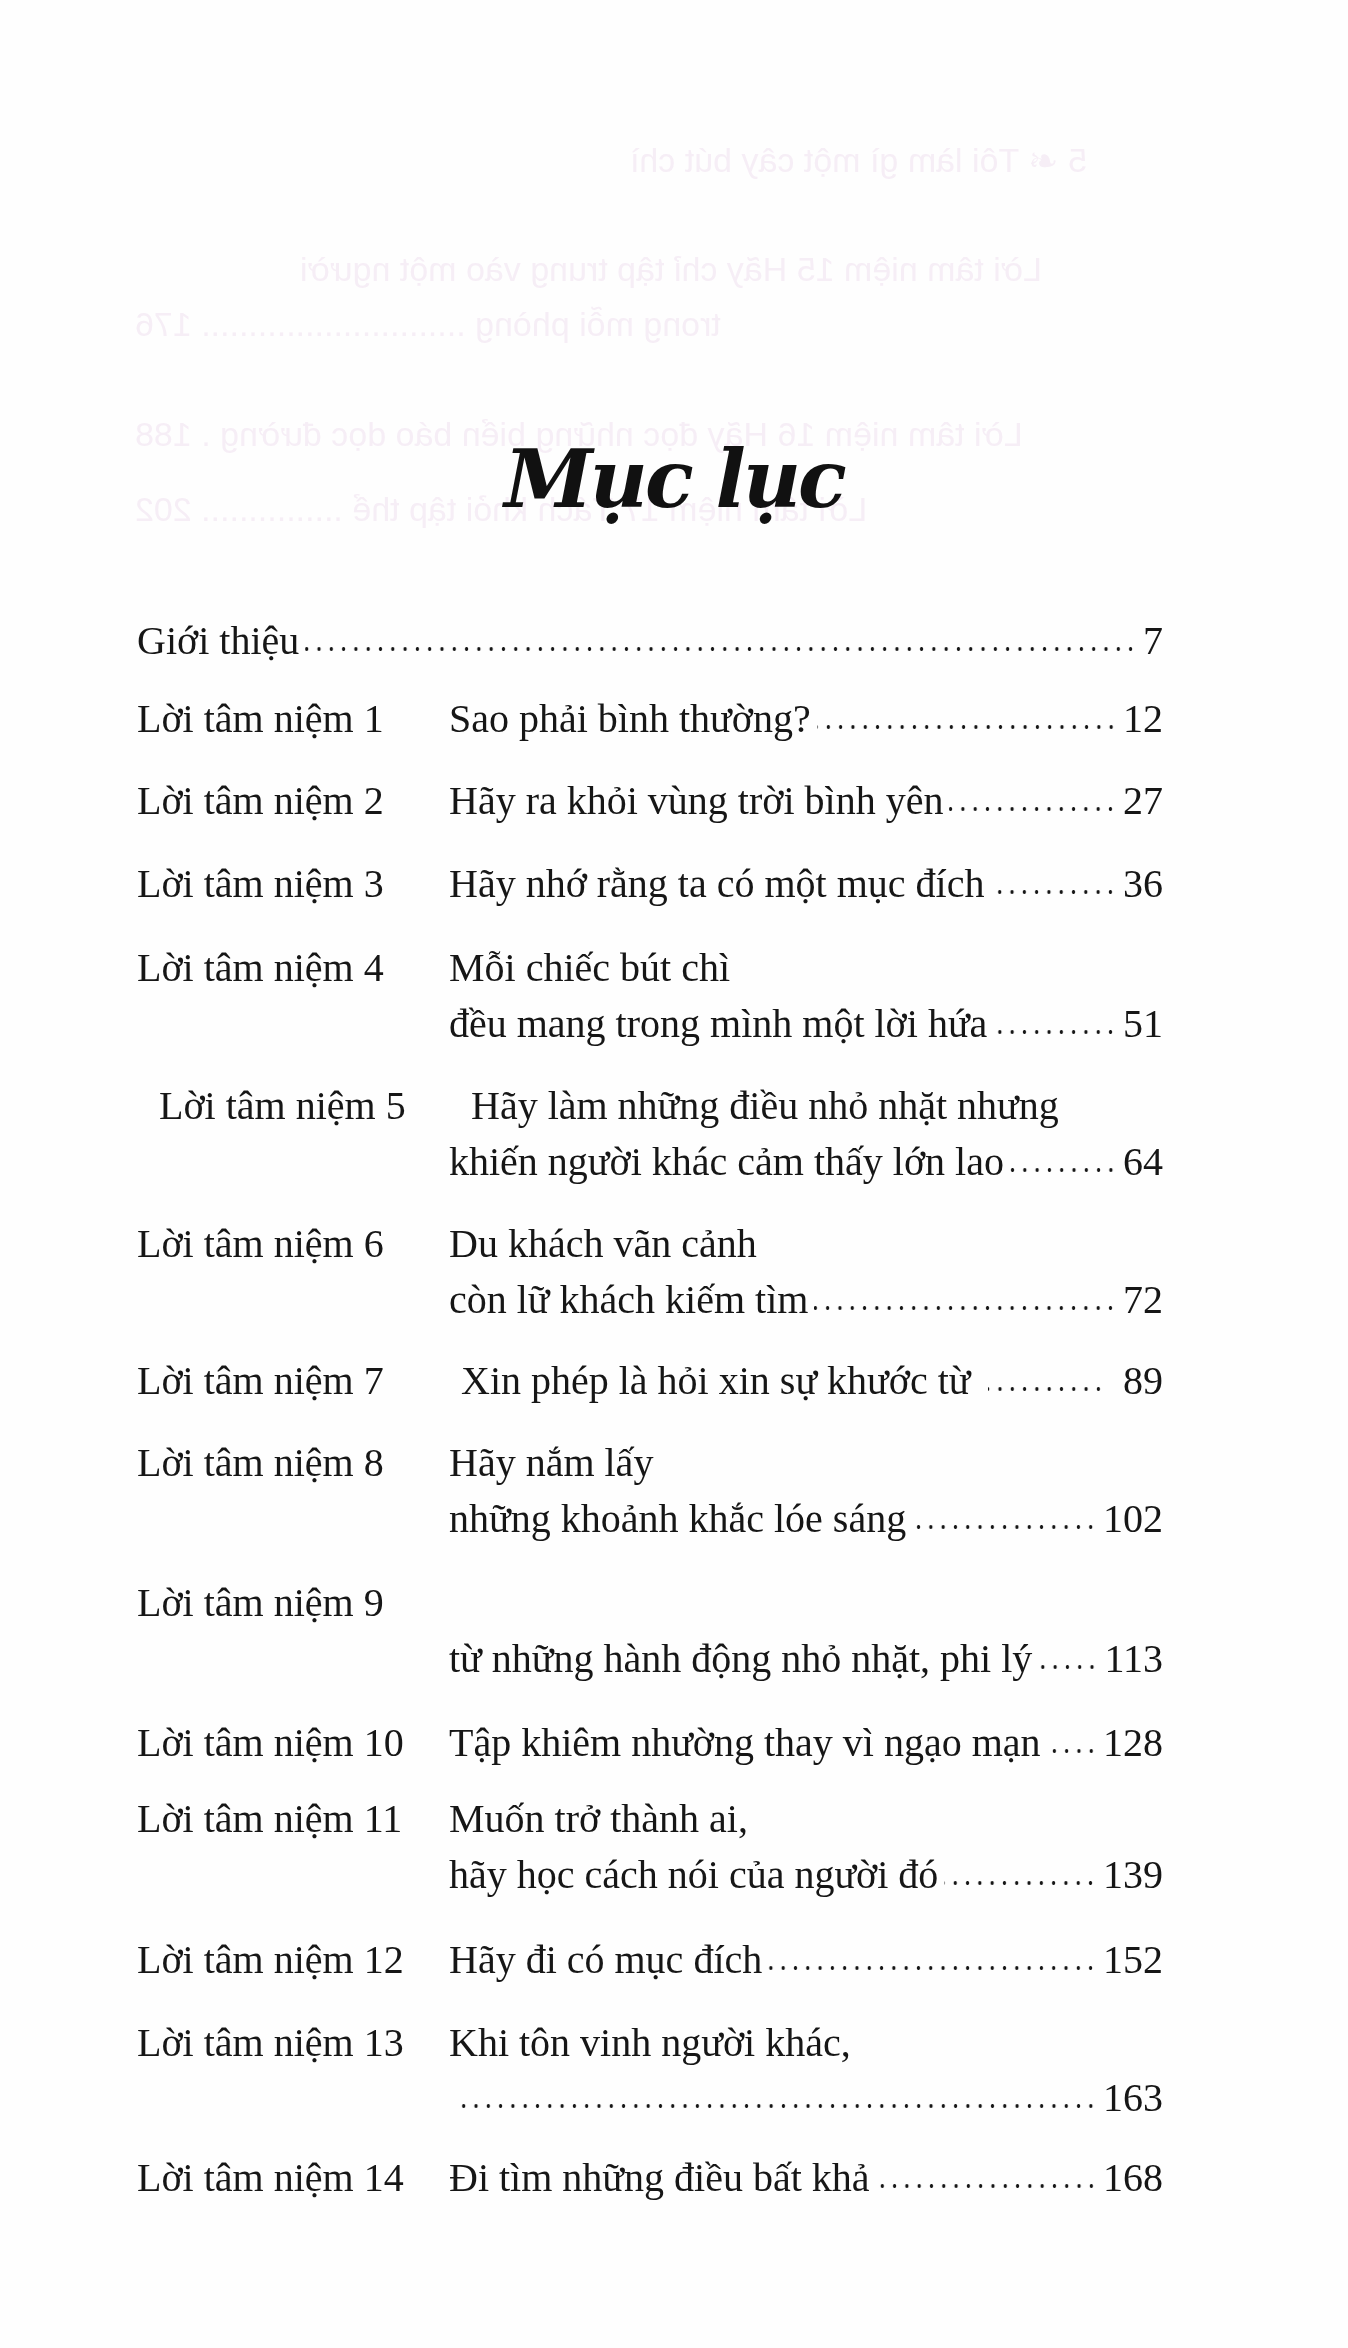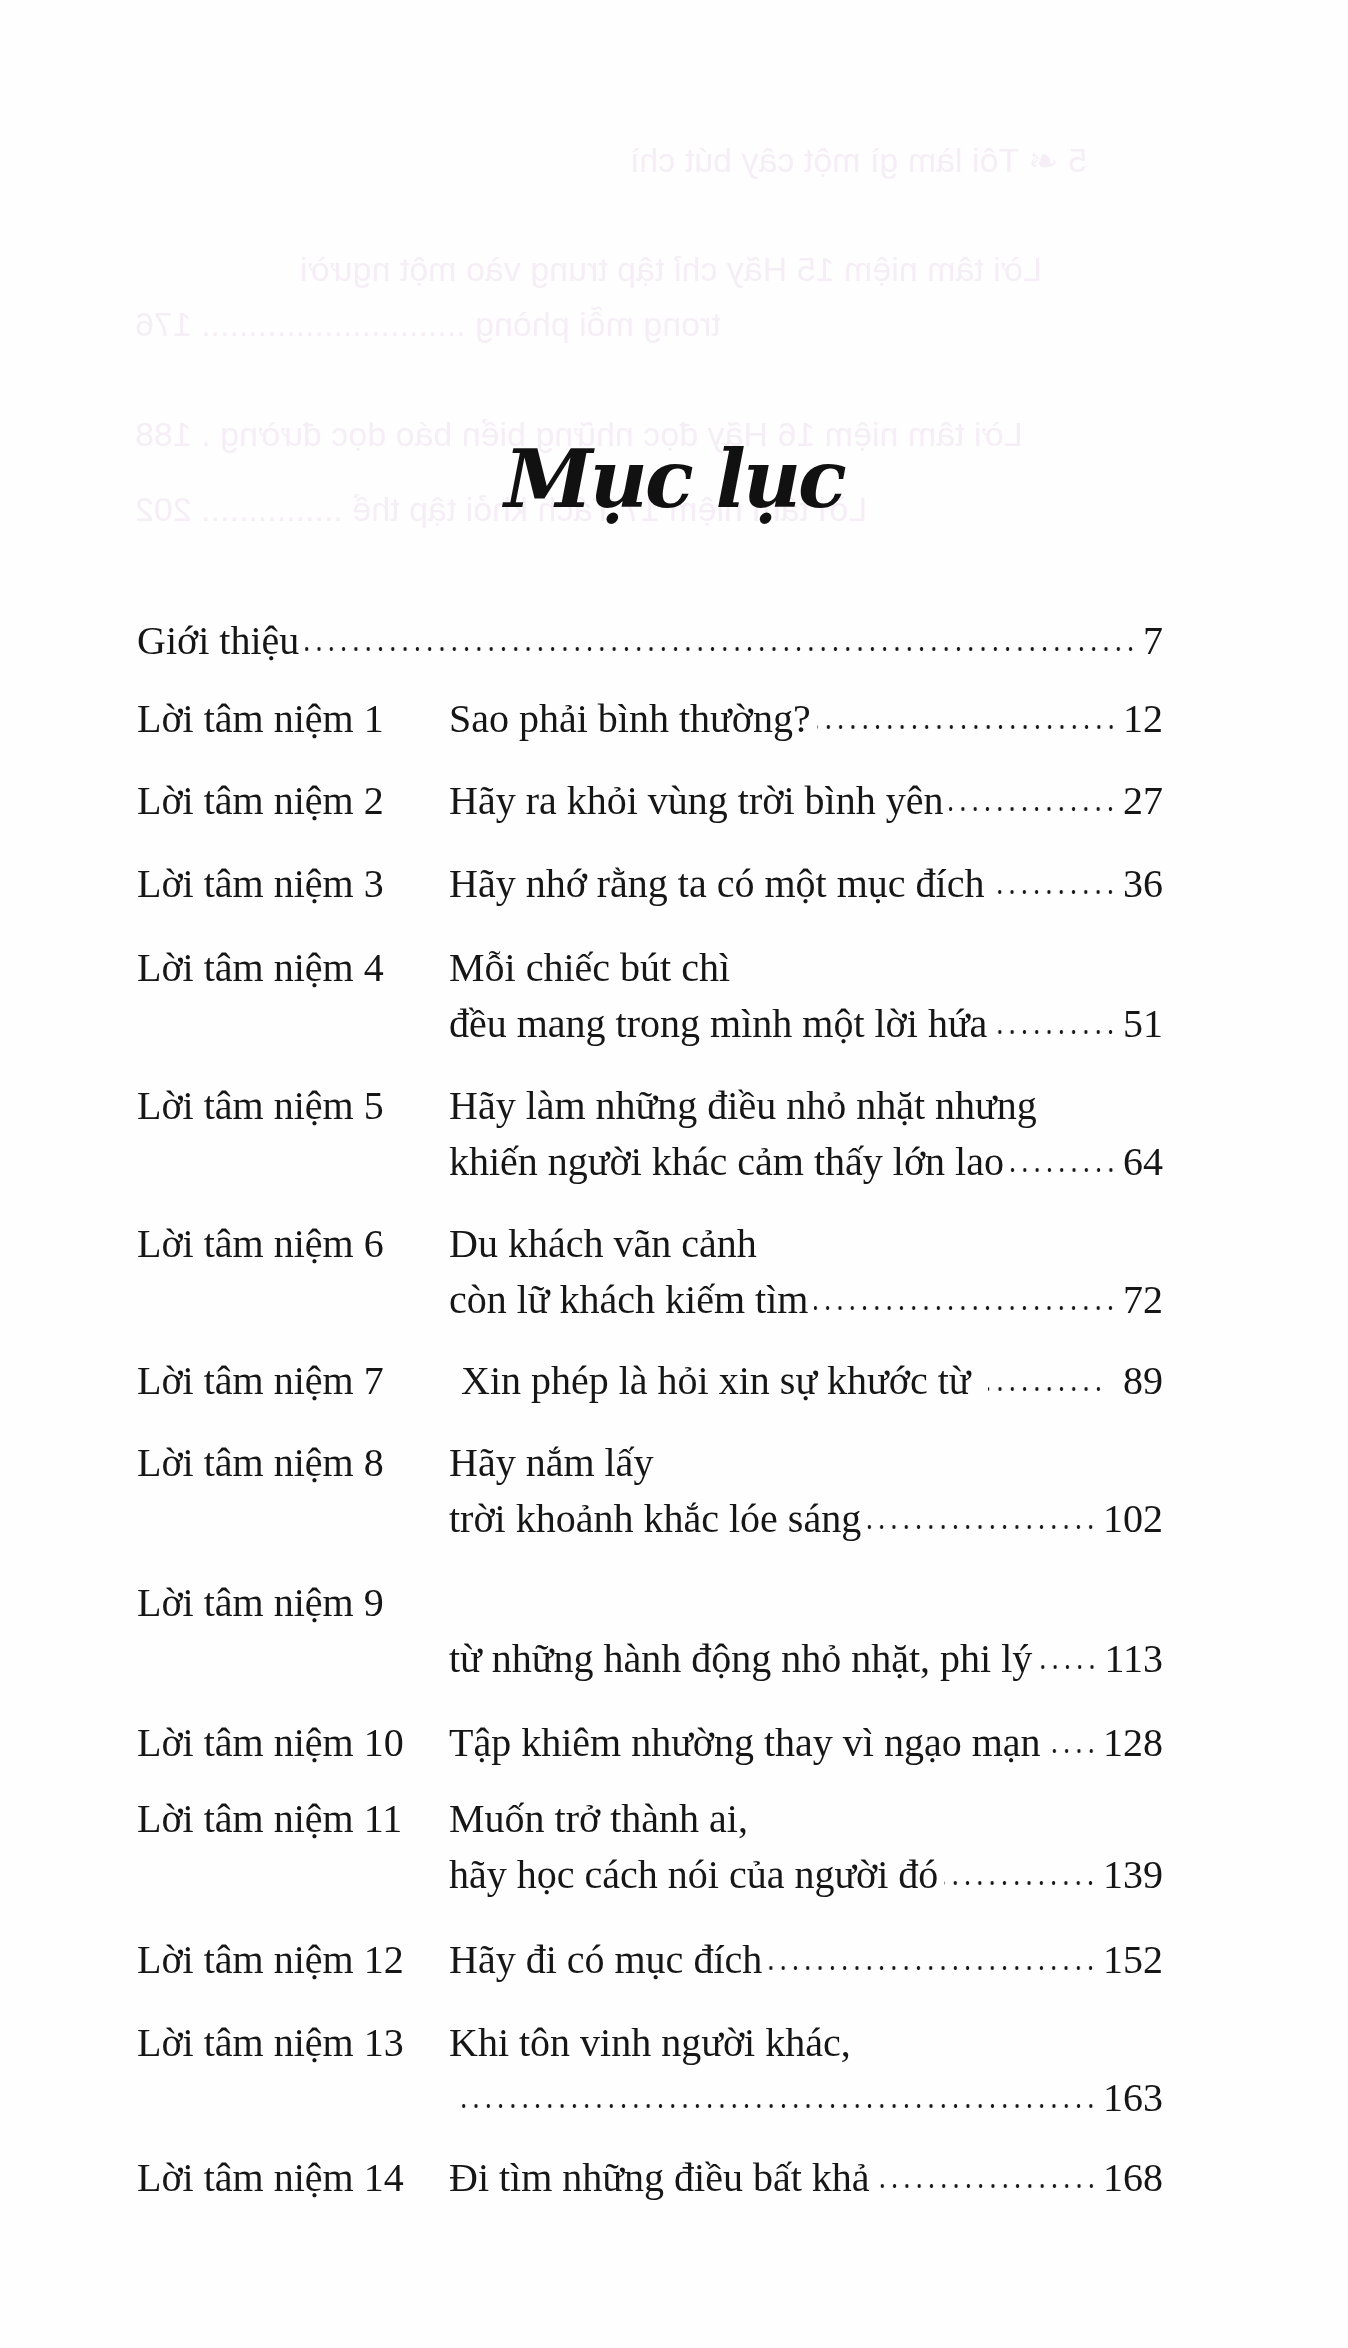--- a/index.html
+++ b/index.html
@@ -106,21 +106,21 @@
     <span class="label">Lời tâm niệm 4</span>
     <span class="text">Mỗi chiếc bút chì</span>
   </div>
   <div class="line cont" style="top:1004px;">
     <span class="label"></span>
     <span class="text">đều mang trong mình một lời hứa</span>
     <span class="dots"></span>
     <span class="page">51</span>
   </div>
 
-  <div class="line" style="top:1086px;">
+  <div class="line" style="top:1086px;margin-left:22px;">
     <span class="label">Lời tâm niệm 5</span>
     <span class="text">Hãy làm những điều nhỏ nhặt nhưng</span>
   </div>
   <div class="line cont" style="top:1142px;">
     <span class="label"></span>
     <span class="text">khiến người khác cảm thấy lớn lao</span>
     <span class="dots"></span>
     <span class="page">64</span>
   </div>
 
@@ -141,21 +141,21 @@
     <span class="dots"></span>
     <span class="page">89</span>
   </div>
 
   <div class="line" style="top:1443px;align-items:flex-end;">
     <span class="label">Lời tâm niệm 8</span>
     <span class="text">Hãy nắm lấy</span>
   </div>
   <div class="line cont" style="top:1499px;">
     <span class="label"></span>
-    <span class="text">trời khoảnh khắc lóe sáng</span>
+    <span class="text">những khoảnh khắc lóe sáng</span>
     <span class="dots"></span>
     <span class="page">102</span>
   </div>
 
   <div class="line" style="top:1583px;gap:31px;">
     <span class="label">Lời tâm niệm 9</span>
   </div>
   <div class="line cont" style="top:1639px;font-family:Liberation Serif, serif;">
     <span class="label"></span>
     <span class="text">từ những hành động nhỏ nhặt, phi lý</span>

